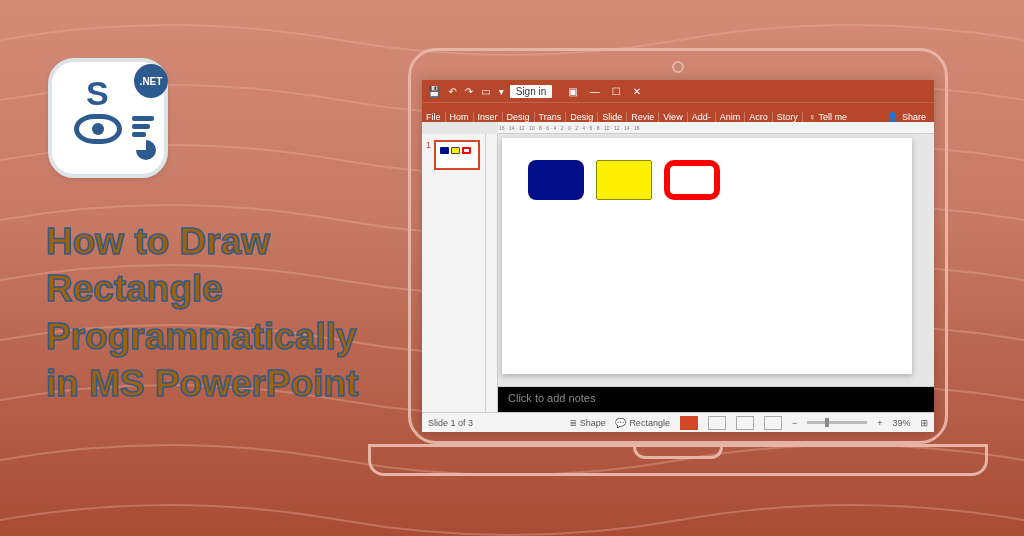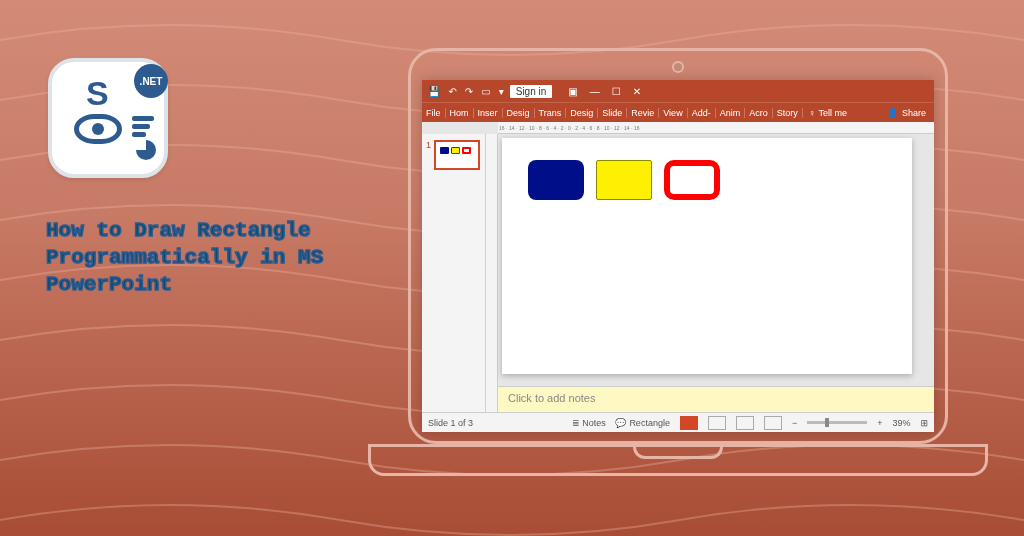--- a/index.html
+++ b/index.html
@@ -49,23 +49,23 @@
   .logo-bars div:nth-child(2) { width: 18px; }
   .logo-bars div:nth-child(3) { width: 14px; }
   .logo-pie {
     position: absolute; bottom: -2px; right: -8px; width: 20px; height: 20px;
     border-radius: 50%;
     background: conic-gradient(#2e5b8f 0 75%, transparent 75% 100%);
   }
 
   .headline {
     position: absolute; left: 46px; top: 218px; width: 330px;
-    font-family: Liberation Mono, monospace;
-    font-size: 21px; line-height: 1.28; font-weight: 600;
-    color: #0c4a6e;
+    font-family: Liberation Sans, sans-serif;
+    font-size: 37px; line-height: 1.28; font-weight: 600;
+    color: #a16207;
     -webkit-text-stroke: 1.5px #2e5b8f;
     text-shadow: 0 0 1px #2e5b8f;
   }
 
   
   .laptop {
     position: absolute; left: 368px; top: 48px; width: 620px; height: 460px;
   }
   .laptop-bezel {
     position: absolute; left: 40px; top: 0; width: 540px; height: 396px;
@@ -104,21 +104,21 @@
   .pp-titlebar .qat { display: flex; gap: 8px; align-items: center; }
   .pp-titlebar .qat span { opacity: 0.95; }
   .pp-titlebar .title { flex: 1; text-align: center; opacity: 0.95; }
   .pp-titlebar .signin {
     background: #fff; color: #333; padding: 1px 6px; border-radius: 1px;
   }
   .pp-titlebar .winctl { display: flex; gap: 12px; margin-left: 10px; }
 
   .pp-ribbon {
     height: 20px; background: #b7472a; color: #fff;
-    display: flex; align-items: center; font-size: 9px;
+    display: flex; align-items: flex-end; font-size: 9px;
     border-top: 1px solid rgba(255,255,255,0.15);
   }
   .pp-ribbon .tab {
     padding: 0 4px; display: flex; align-items: center;
     border-right: 1px solid rgba(255,255,255,0.25);
     white-space: nowrap;
   }
   .pp-ribbon .tell { flex: 0 0 auto; display: flex; align-items: center; gap: 3px; padding: 0 6px; }
   .pp-ribbon .spacer { flex: 1; }
   .pp-ribbon .share { padding: 0 8px; display: flex; align-items: center; gap: 3px; }
@@ -154,21 +154,21 @@
     width: 410px; height: 236px; background: #fff;
     box-shadow: 0 2px 6px rgba(0,0,0,0.25);
     position: relative;
   }
   .shape { position: absolute; top: 22px; height: 40px; width: 56px; border-radius: 8px; }
   .shape.blue { left: 26px; background: #000e8a; }
   .shape.yellow { left: 94px; background: #ffef00; border: 1px solid #8a8a00; border-radius: 2px; }
   .shape.red { left: 162px; border: 6px solid #ff0000; border-radius: 10px; }
 
   .pp-notes {
-    height: 26px; background: #fef9c3; border-top: 1px solid #ccc;
+    height: 26px; background: #000000; border-top: 1px solid #ccc;
     padding: 5px 10px; color: #888; font-size: 11px;
   }
 
   .pp-status {
     height: 20px; background: #f4f4f4; border-top: 1px solid #ccc;
     display: flex; align-items: center; font-size: 9px; color: #555;
     padding: 0 6px; gap: 10px;
   }
   .pp-status .grow { flex: 1; }
   .pp-status .viewbtn {
@@ -293,21 +293,21 @@
         </div>
         <div class="pp-notes">
           <span>Click to add notes</span>
         </div>
       </div>
     </div>
 
     <div class="pp-status">
       <span>Slide 1 of 3</span>
       <div class="grow"></div>
-      <span>≣ <span>Notes</span></span>
+      <span>≣ <span>Shape</span></span>
       <span>💬 <span>Rectangle</span></span>
       <span class="viewbtn active"></span>
       <span class="viewbtn"></span>
       <span class="viewbtn"></span>
       <span class="viewbtn"></span>
       <span>−</span>
       <span class="zoom-slider"></span>
       <span>+</span>
       <span>39%</span>
       <span>⊞</span>

